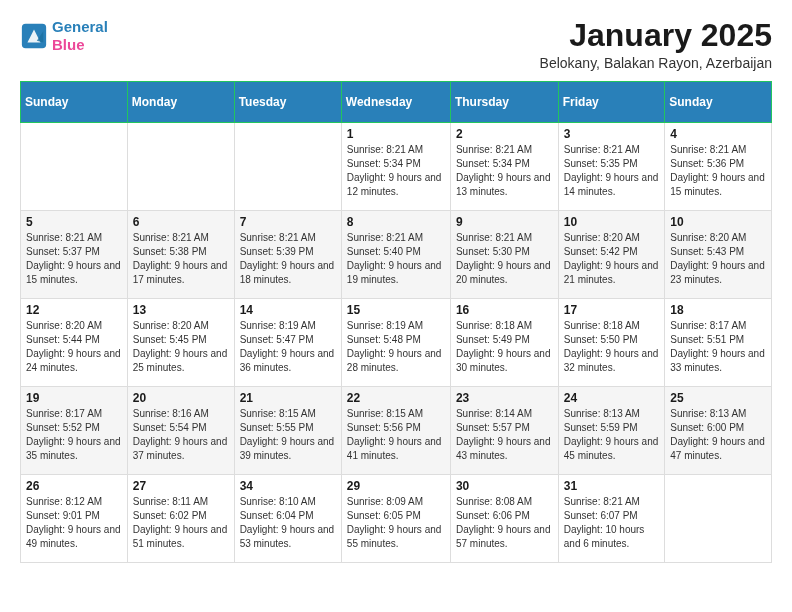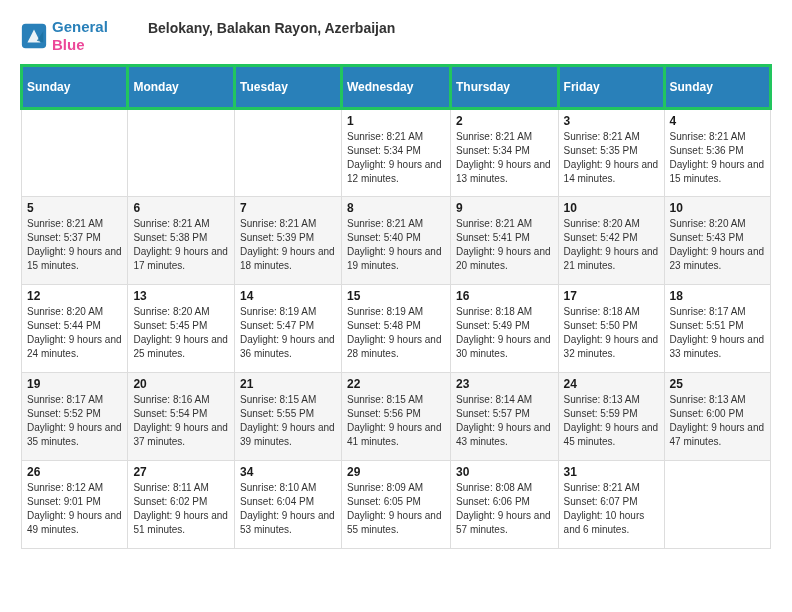--- a/index.html
+++ b/index.html
@@ -9,20 +9,21 @@
       width: 792px;
       height: 612px;
       overflow: hidden;
     }
     .page {
       width: 792px;
       padding: 18px 20px 10px 20px;
     }
     .header-area {
       display: flex;
+      justify-content: space-between;
       align-items: flex-start;
       margin-bottom: 10px;
       gap: 40px;
     }
     .logo {
       display: flex;
       align-items: center;
     }
     .logo-text {
       font-size: 15px;
@@ -44,35 +45,34 @@
     .main-title {
       font-size: 32px;
       font-weight: bold;
       color: #1a1a1a;
       line-height: 1.1;
     }
     .subtitle {
       font-size: 14px;
       color: #333;
       margin-top: 2px;
-      font-weight: bold;
     }
     .calendar-table {
       width: 100%;
       border-collapse: collapse;
       font-size: 10.5px;
     }
     .calendar-table th {
       background-color: #2980b9;
       color: #fff;
       padding: 13px 4px;
       text-align: left;
       font-size: 12px;
       font-weight: bold;
-      border: 3px solid #22c55e;
+      border: 1px solid #22c55e;
     }
     .calendar-table td {
       border: 1px solid #ddd;
       vertical-align: top;
       padding: 4px 5px;
       width: 113px;
       min-height: 70px;
       height: 88px;
       background: #fff;
     }
@@ -104,20 +104,21 @@
         <rect x="2" y="2" width="26" height="26" rx="4" fill="#2980b9"></rect>
         <polygon points="8,22 15,8 22,22" fill="white" opacity="0.9"></polygon>
         <polygon points="18,20 25,10 25,22" fill="#1a6fa0" opacity="0.8"></polygon>
       </svg>
       <div class="logo-text">
         <div><span>General</span></div>
         <div><span style="color:#ec4899">Blue</span></div>
       </div>
     </div>
     <div class="title-area">
+      <div class="main-title">January 2025</div>
       <div class="subtitle">Belokany, Balakan Rayon, Azerbaijan</div>
     </div>
   </div>
 
   <table class="calendar-table">
     <thead>
       <tr>
         <th>Sunday</th>
         <th>Monday</th>
         <th>Tuesday</th>
@@ -178,21 +179,21 @@
           </td>
           <td>
             <div class="cell-day">8</div>
         <div class="cell-info">Sunrise: 8:21 AM</div>
         <div class="cell-info">Sunset: 5:40 PM</div>
         <div class="cell-info">Daylight: 9 hours and 19 minutes.</div>
           </td>
           <td>
             <div class="cell-day">9</div>
         <div class="cell-info">Sunrise: 8:21 AM</div>
-        <div class="cell-info">Sunset: 5:41 PM</div>
+        <div class="cell-info">Sunset: 5:30 PM</div>
         <div class="cell-info">Daylight: 9 hours and 20 minutes.</div>
           </td>
           <td>
             <div class="cell-day">10</div>
         <div class="cell-info">Sunrise: 8:20 AM</div>
         <div class="cell-info">Sunset: 5:42 PM</div>
         <div class="cell-info">Daylight: 9 hours and 21 minutes.</div>
           </td>
           <td>
             <div class="cell-day">10</div>

